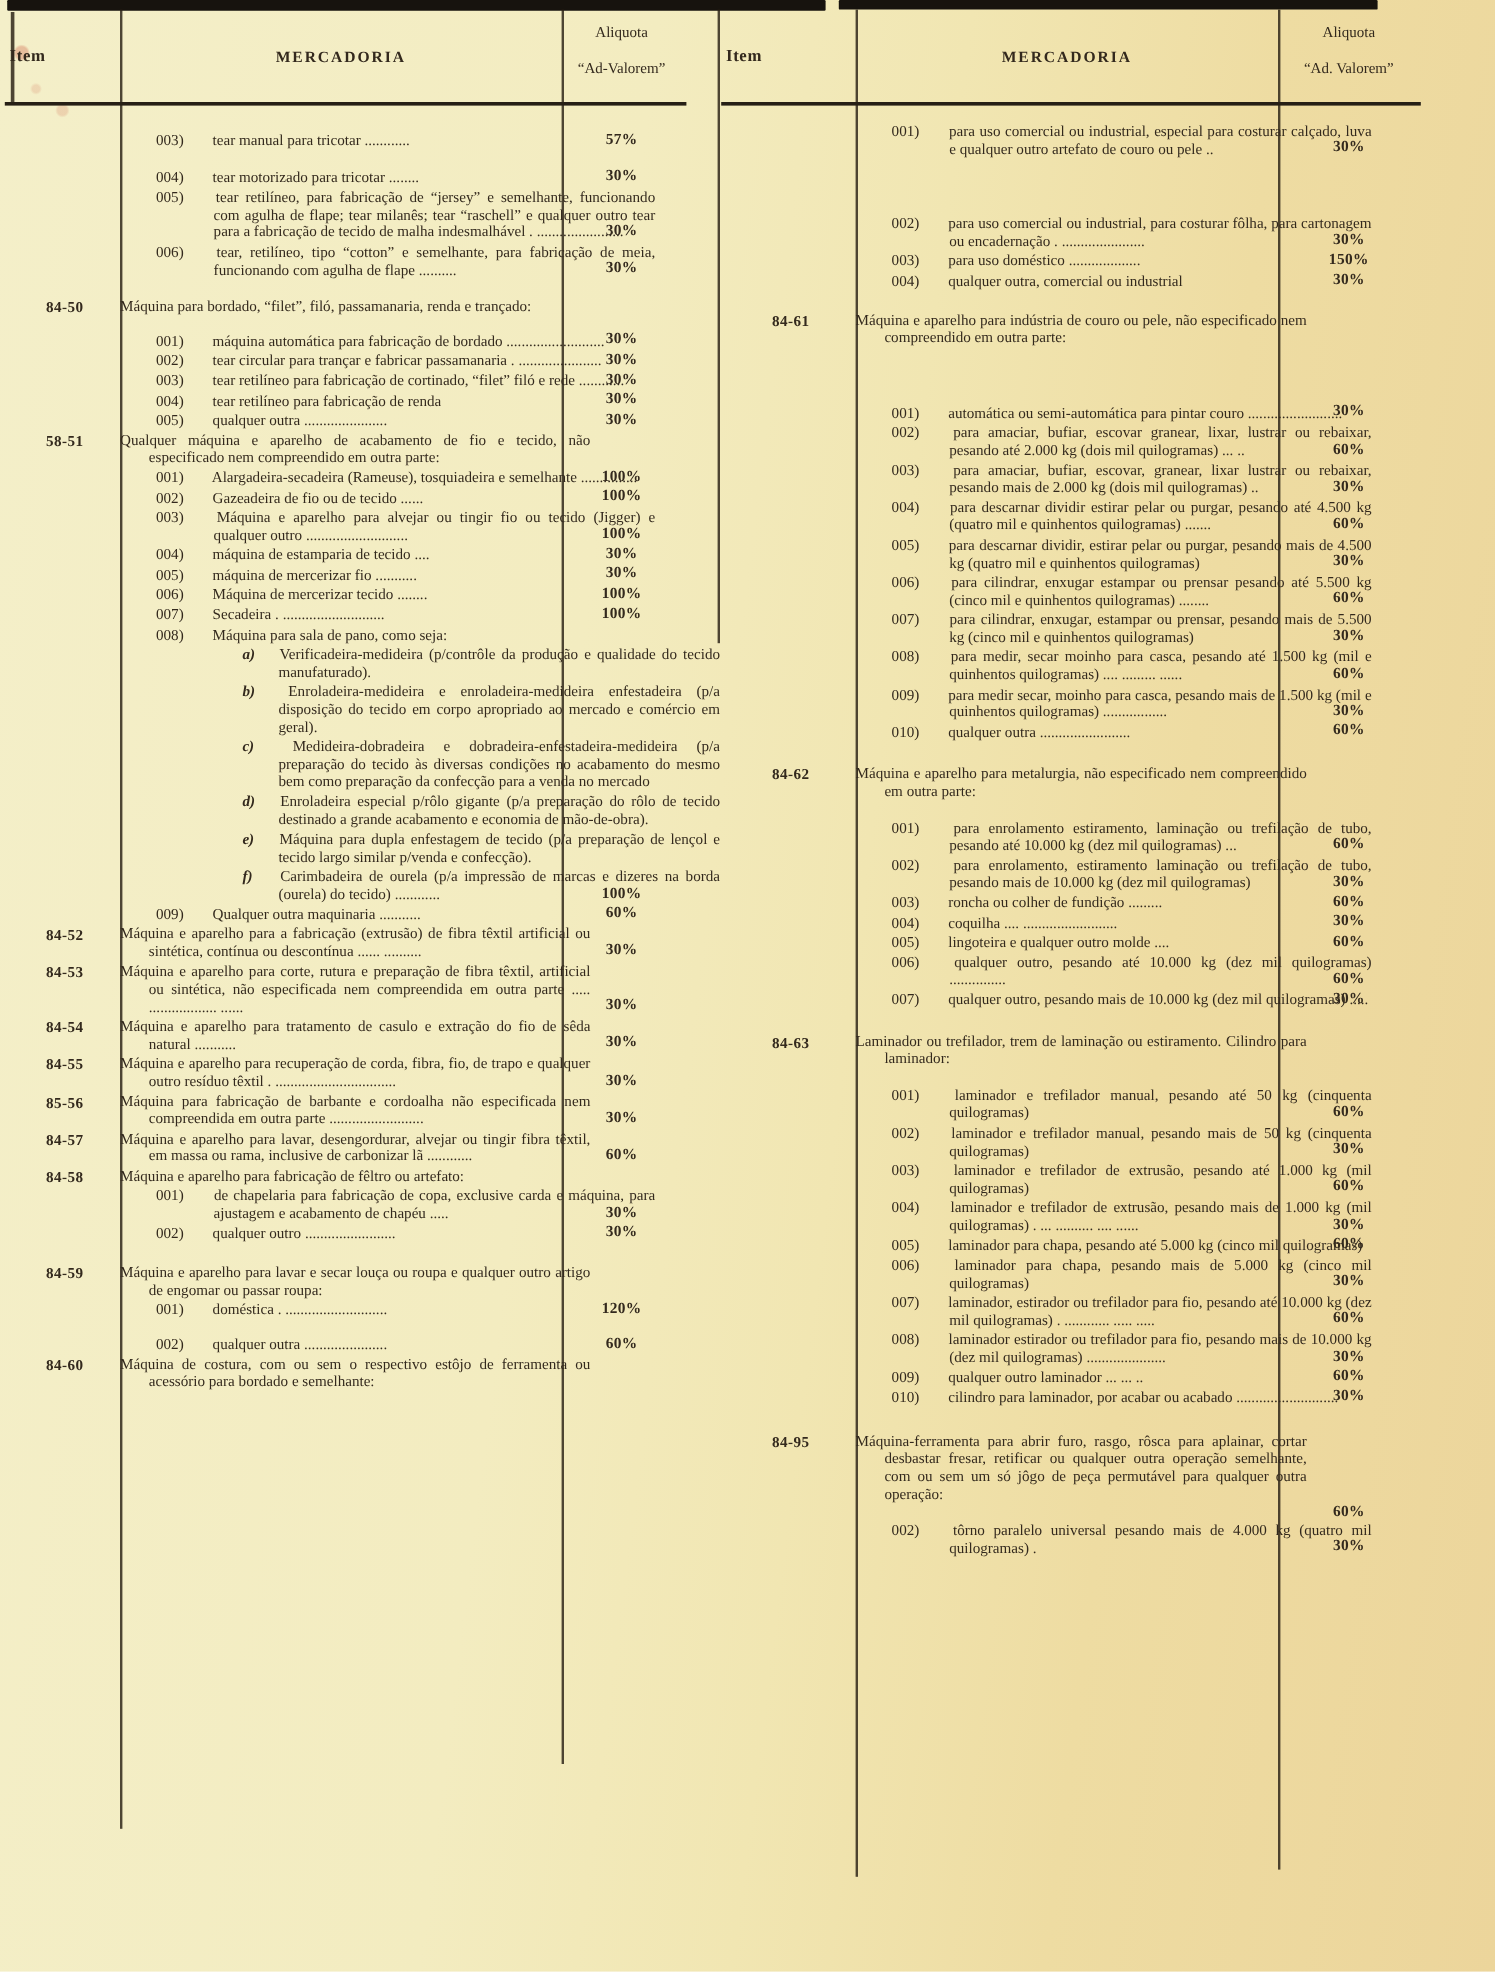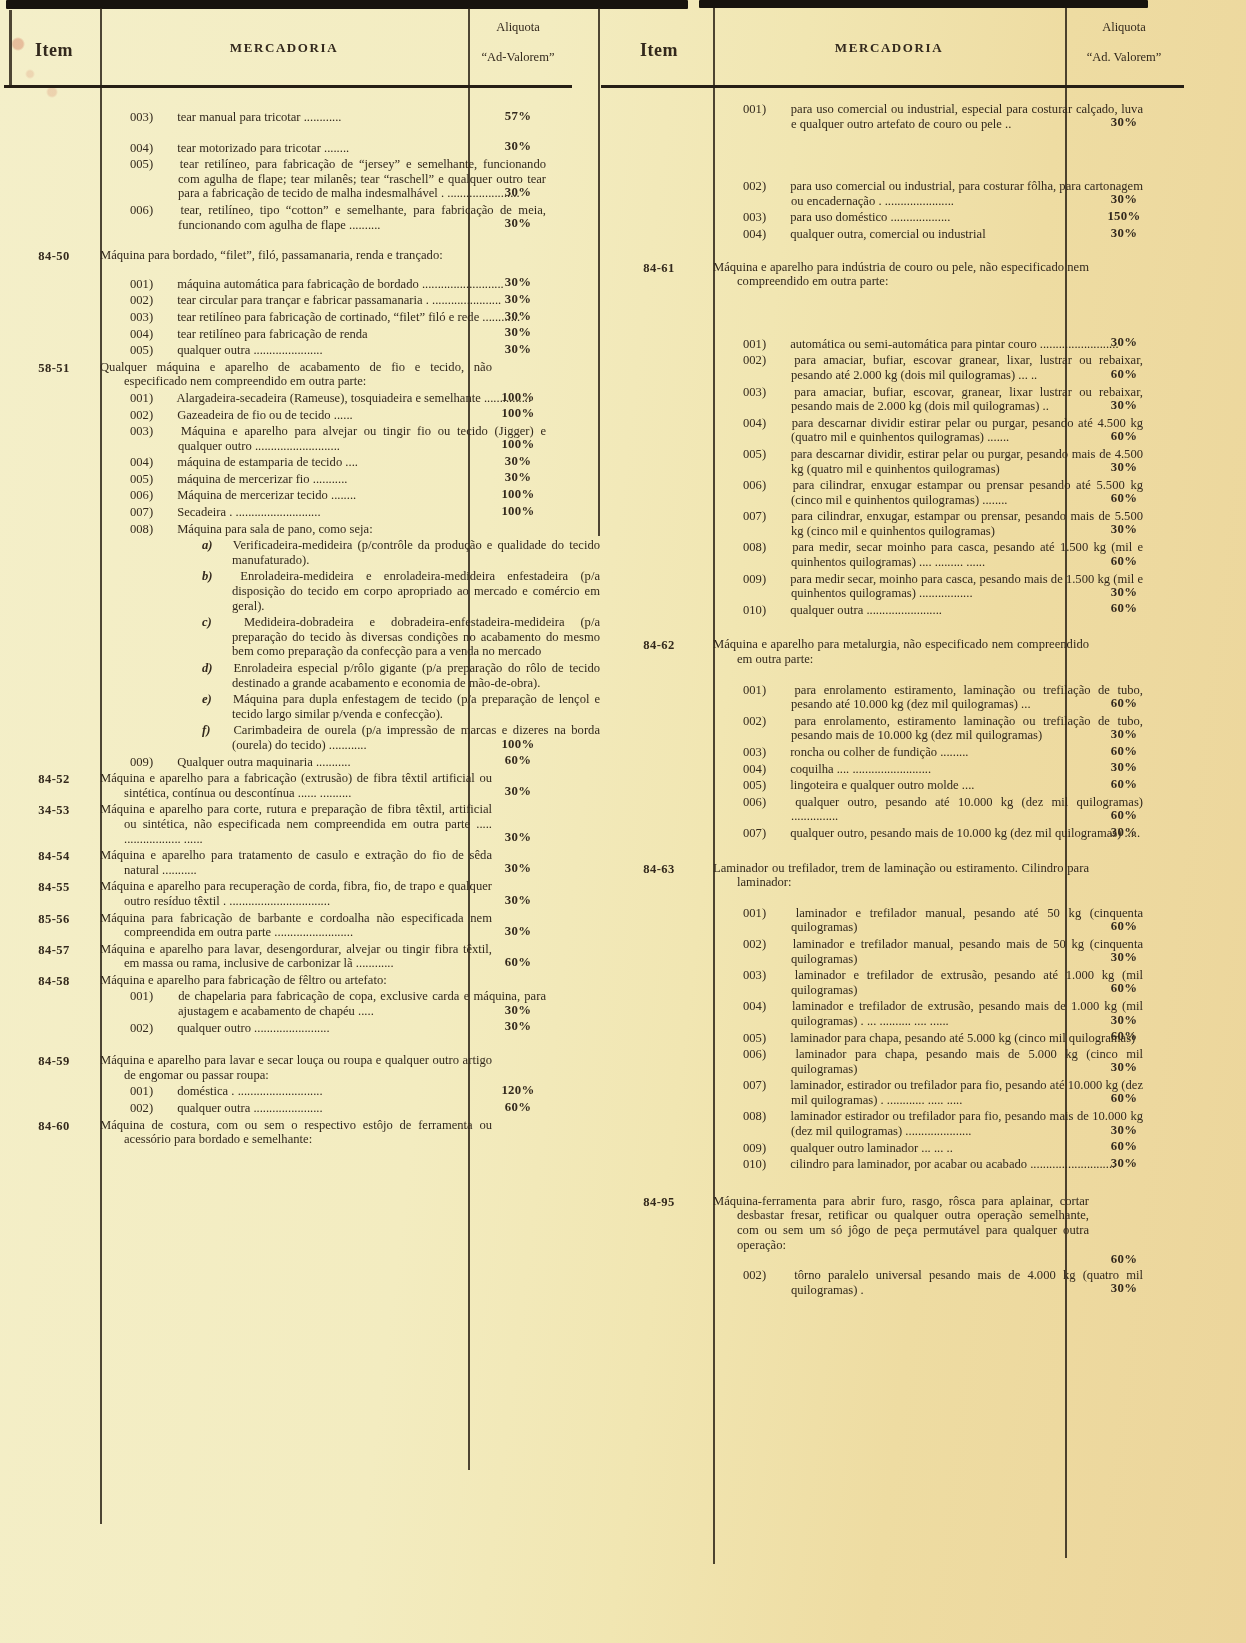--- a/index.html
+++ b/index.html
@@ -17,22 +17,22 @@
   }
   .scanbar{position:absolute;background:#17130e;border-radius:1px;}
   .bar-l{left:6px;top:0;width:682px;height:9px;}
   .bar-r{left:699px;top:0;width:449px;height:8px;}
 
   .col{position:absolute;top:8px;}
   .col-left{left:8px;width:560px;}
   .col-right{left:605px;width:575px;}
 
   .thead{position:relative;height:78px;}
-  .h-item{position:absolute;left:0;top:32px;width:92px;text-align:center;
-          font-size:18px;font-weight:bold;letter-spacing:.5px;}
+  .h-item{position:absolute;left:0;top:32px;width:92px;
+          font-size:14px;font-weight:bold;letter-spacing:.5px;}
   .h-merc{position:absolute;left:92px;top:32px;width:368px;text-align:center;
           font-size:13px;font-weight:bold;letter-spacing:1.6px;}
   .h-alq{position:absolute;right:0;top:12px;width:100px;text-align:center;font-size:12.5px;}
   .h-alq-1{display:block;margin-bottom:15px;font-family:Liberation Serif, serif;}
   .h-alq-2{display:block;}
   .col-right .h-item{width:108px;}
   .col-right .h-merc{left:108px;width:352px;}
   .col-right .h-alq{width:112px;}
 
   .thick-rule{position:absolute;top:77px;left:-4px;right:-4px;height:3px;background:#261f15;}
@@ -216,21 +216,21 @@
     <span class="cell-item"></span>
     <span class="cell-merc"><span class="code">009)</span> Qualquer outra maquinaria ...........</span>
     <span class="cell-pct">60%</span>
   </div>
         <div class="row main" style="margin-top: 2px;">
     <span class="cell-item">84-52</span>
     <span class="cell-merc">Máquina e aparelho para a fabricação (extrusão) de fibra têxtil artificial ou sintética, contínua ou descontínua ...... ..........</span>
     <span class="cell-pct">30%</span>
   </div>
         <div class="row main" style="margin-top: 2px;">
-    <span class="cell-item">34-53</span>
+    <span class="cell-item">84-53</span>
     <span class="cell-merc">Máquina e aparelho para corte, rutura e preparação de fibra têxtil, artificial ou sintética, não especificada nem compreendida em outra parte ..... .................. ......</span>
     <span class="cell-pct">30%</span>
   </div>
         <div class="row main" style="margin-top: 2px;">
     <span class="cell-item">84-54</span>
     <span class="cell-merc">Máquina e aparelho para tratamento de casulo e extração do fio de sêda natural ...........</span>
     <span class="cell-pct">30%</span>
   </div>
         <div class="row main" style="margin-top: 2px;">
     <span class="cell-item">84-55</span>
@@ -265,21 +265,21 @@
         <div class="row main" style="margin-top: 18px;">
     <span class="cell-item">84-59</span>
     <span class="cell-merc">Máquina e aparelho para lavar e secar louça ou roupa e qualquer outro artigo de engomar ou passar roupa:</span>
     <span class="cell-pct"></span>
   </div>
         <div class="row sub" style="margin-top: 2px;">
     <span class="cell-item"></span>
     <span class="cell-merc"><span class="code">001)</span> doméstica . ...........................</span>
     <span class="cell-pct">120%</span>
   </div>
-        <div class="row sub" style="margin-top: 2px;">
+        <div class="row sub" style="margin-top: 14px;">
     <span class="cell-item"></span>
     <span class="cell-merc"><span class="code">002)</span> qualquer outra ......................</span>
     <span class="cell-pct">60%</span>
   </div>
         <div class="row main" style="margin-top: 2px;">
     <span class="cell-item">84-60</span>
     <span class="cell-merc">Máquina de costura, com ou sem o respectivo estôjo de ferramenta ou acessório para bordado e semelhante:</span>
     <span class="cell-pct"></span>
   </div>
       </div>

